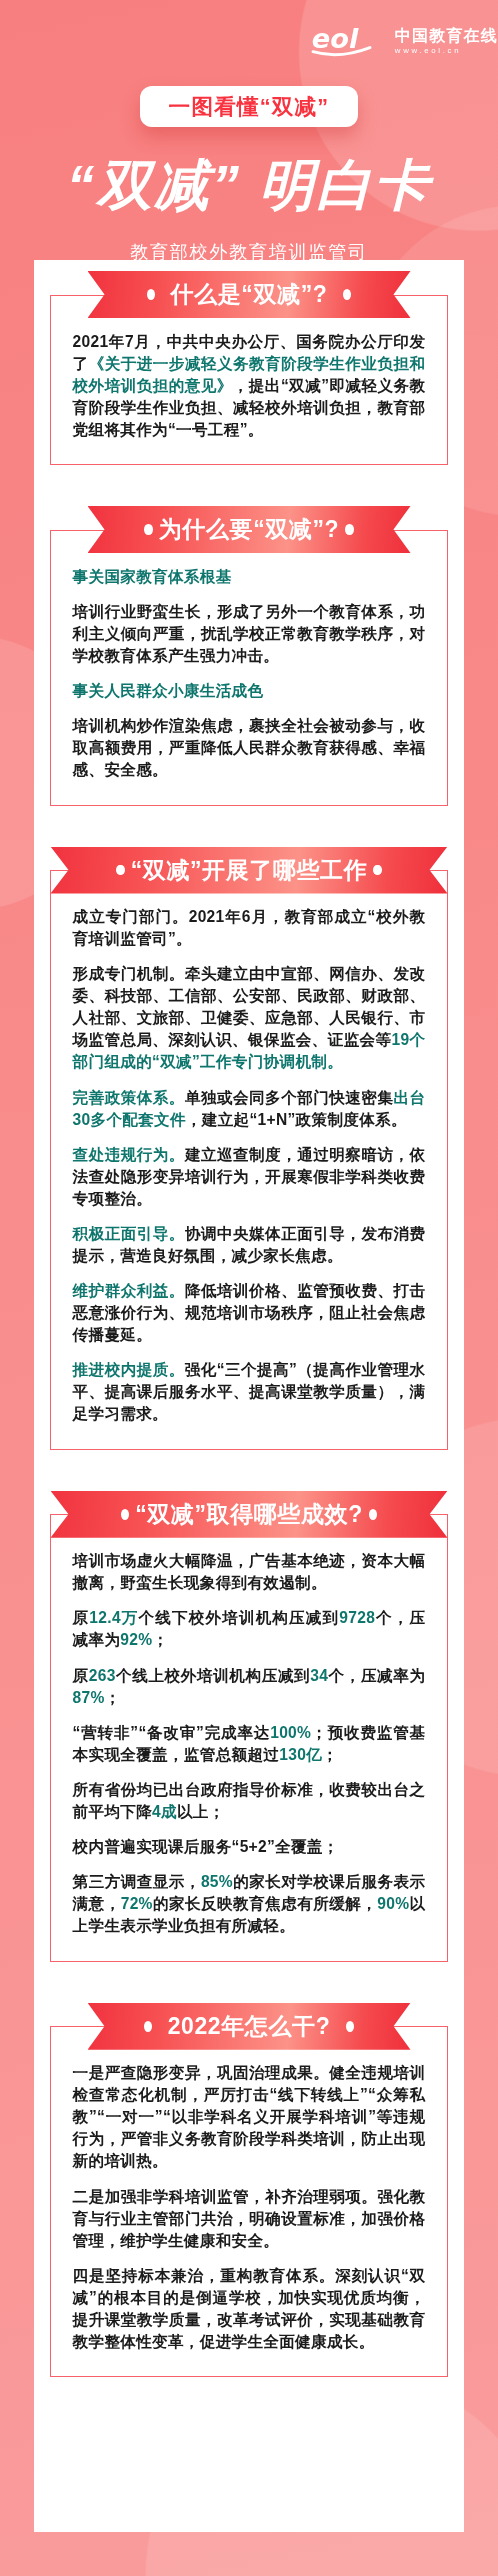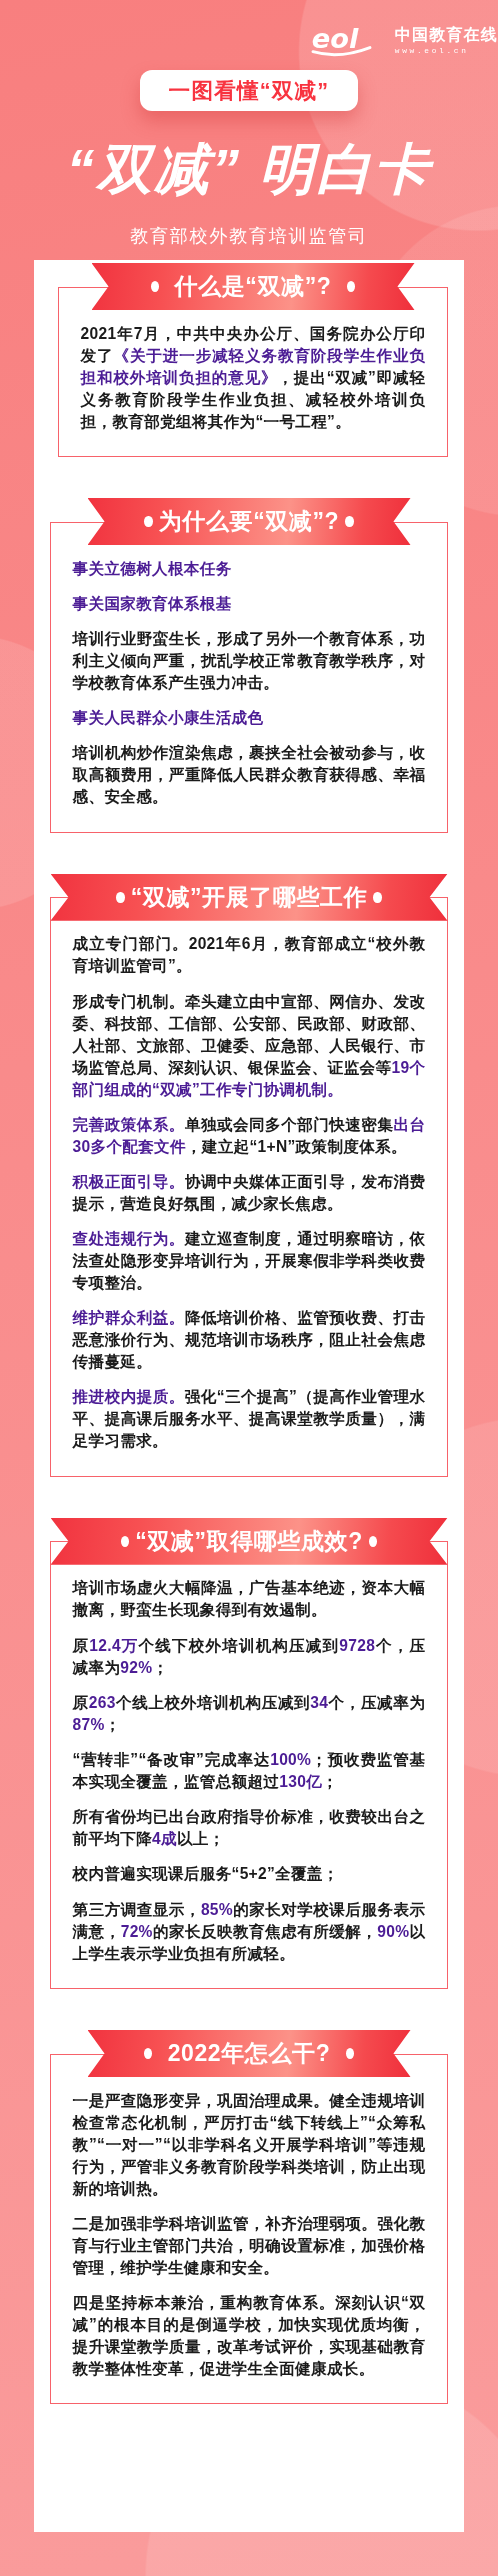--- a/index.html
+++ b/index.html
@@ -15,57 +15,57 @@
       radial-gradient(circle 138px at -6% 30%, rgba(255,255,255,.12) 0 99%, transparent 100%),
       radial-gradient(circle 156px at 104% 14%, rgba(255,255,255,.10) 0 99%, transparent 100%),
       radial-gradient(circle 180px at 106% 62%, rgba(255,255,255,.10) 0 99%, transparent 100%),
       radial-gradient(circle 204px at 70% 100%, rgba(255,255,255,.12) 0 99%, transparent 100%),
       linear-gradient(168deg,#f87f7f 0%,#f98b8b 40%,#fa9c9c 100%);
   }
   
   .header{position:relative;padding-top:24px;text-align:center;color:#fff;}
   .logo{display:flex;align-items:center;justify-content:flex-end;gap:8.4px;height:34px;}
   .logo-mark{position:relative;width:76px;height:32px;}
-  .logo-text{text-align:left;font-family:Liberation Mono, monospace;}
+  .logo-text{text-align:left;}
   .logo-brand{font-size:16px;font-weight:bold;letter-spacing:1.2px;line-height:18px;}
   .logo-site{font-size:7.8px;letter-spacing:2.7px;margin-top:1.2px;}
   .badge{
-    display:inline-block;margin-top:12px;padding:0 29px;height:41px;line-height:41px;
+    display:inline-block;margin-top:28px;padding:0 29px;height:41px;line-height:41px;
     background:#fff;border-radius:12px;color:#f8333f;font-size:21.6px;font-weight:800;
     letter-spacing:1.2px;box-shadow:0 9.6px 18px rgba(205,45,45,.35);
   }
   .title{margin-top:28px;font-size:55px;font-weight:900;letter-spacing:2.4px;line-height:1.1;white-space:nowrap;font-style:italic;}
   .subtitle{margin-top:24px;font-size:18px;font-weight:normal;letter-spacing:1.8px;}
   
   .content{
     position:absolute;top:260px;left:34px;right:34px;bottom:44px;
     background:#ffffff;overflow:hidden;
   }
   .section{margin-top:41px;}
-  .section.first{margin-top:3px;padding-left:8px;}
+  .section.first{margin-top:11px;}
   .ribbon{
     position:relative;z-index:2;height:47px;margin:0 auto -23.4px;
     display:flex;align-items:center;justify-content:center;
     background:linear-gradient(95deg,#f1333f 0%,#f75052 22%,#fc9288 62%,#f54a4e 85%,#ef2f3b 100%);
     clip-path:polygon(0 0,100% 0,calc(100% - 17px) 50%,100% 100%,0 100%,17px 50%);
   }
   .ribbon.narrow{width:323px;}
   .ribbon.wide{width:397px;clip-path:polygon(0 0,100% 0,calc(100% - 18px) 50%,100% 100%,0 100%,18px 50%);}
   .ribbon .dot{width:8.4px;height:10.8px;border-radius:50%;background:#fff;flex:0 0 auto;}
   .ribbon-label{color:#fff;font-size:23px;font-weight:800;letter-spacing:0.6px;white-space:nowrap;}
   .ribbon.spaced .ribbon-label{margin:0 15.6px;}
   .ribbon.tight .ribbon-label{margin:0 6px;}
   .box{
     position:relative;z-index:1;margin:0 16px;border:1.2px solid #f7626a;
     padding:35px 21.6px 10.2px;background:#fff;
   }
   .box p{margin:0 0 13.2px;font-size:15.6px;line-height:22px;font-weight:bold;color:#1b1b1b;
     text-align:justify;letter-spacing:0.3px;}
   .box p:last-child{margin-bottom:13.2px;}
-  .box .red{color:#4c1d95;}
+  .box .red{color:#0f766e;}
 </style>
 </head>
 <body>
 
 <div class="page">
 
   <div class="header">
     <div class="logo">
       <span class="logo-mark">
         <svg width="76" height="32" viewBox="0 0 126 54">
@@ -96,39 +96,38 @@
           <p><span>2021年7月，中共中央办公厅、国务院办公厅印发了</span><span class="red">《关于进一步减轻义务教育阶段学生作业负担和校外培训负担的意见》</span><span>，提出“双减”即减轻义务教育阶段学生作业负担、减轻校外培训负担，教育部党组将其作为“一号工程”。</span></p>
         </div>
       </section>
       <section class="section">
         <div class="ribbon narrow tight">
           <span class="dot"></span>
           <span class="ribbon-label">为什么要“双减”?</span>
           <span class="dot"></span>
         </div>
         <div class="box">
-          <p><span class="red">事关立德树人根本任务</span></p>
           <p><span class="red">事关国家教育体系根基</span></p>
           <p><span>培训行业野蛮生长，形成了另外一个教育体系，功利主义倾向严重，扰乱学校正常教育教学秩序，对学校教育体系产生强力冲击。</span></p>
           <p><span class="red">事关人民群众小康生活成色</span></p>
           <p><span>培训机构炒作渲染焦虑，裹挟全社会被动参与，收取高额费用，严重降低人民群众教育获得感、幸福感、安全感。</span></p>
         </div>
       </section>
       <section class="section">
         <div class="ribbon wide tight">
           <span class="dot"></span>
           <span class="ribbon-label">“双减”开展了哪些工作</span>
           <span class="dot"></span>
         </div>
         <div class="box">
           <p><span>成立专门部门。2021年6月，教育部成立“校外教育培训监管司”。</span></p>
           <p><span>形成专门机制。牵头建立由中宣部、网信办、发改委、科技部、工信部、公安部、民政部、财政部、人社部、文旅部、卫健委、应急部、人民银行、市场监管总局、深刻认识、银保监会、证监会等</span><span class="red">19个部门组成的“双减”工作专门协调机制。</span></p>
           <p><span class="red">完善政策体系。</span><span>单独或会同多个部门快速密集</span><span class="red">出台30多个配套文件</span><span>，建立起“1+N”政策制度体系。</span></p>
+          <p><span class="red">查处违规行为。</span><span>建立巡查制度，通过明察暗访，依法查处隐形变异培训行为，开展寒假非学科类收费专项整治。</span></p>
           <p><span class="red">积极正面引导。</span><span>协调中央媒体正面引导，发布消费提示，营造良好氛围，减少家长焦虑。</span></p>
-          <p><span class="red">查处违规行为。</span><span>建立巡查制度，通过明察暗访，依法查处隐形变异培训行为，开展寒假非学科类收费专项整治。</span></p>
           <p><span class="red">维护群众利益。</span><span>降低培训价格、监管预收费、打击恶意涨价行为、规范培训市场秩序，阻止社会焦虑传播蔓延。</span></p>
           <p><span class="red">推进校内提质。</span><span>强化“三个提高”（提高作业管理水平、提高课后服务水平、提高课堂教学质量），满足学习需求。</span></p>
         </div>
       </section>
       <section class="section">
         <div class="ribbon wide tight">
           <span class="dot"></span>
           <span class="ribbon-label">“双减”取得哪些成效?</span>
           <span class="dot"></span>
         </div>

